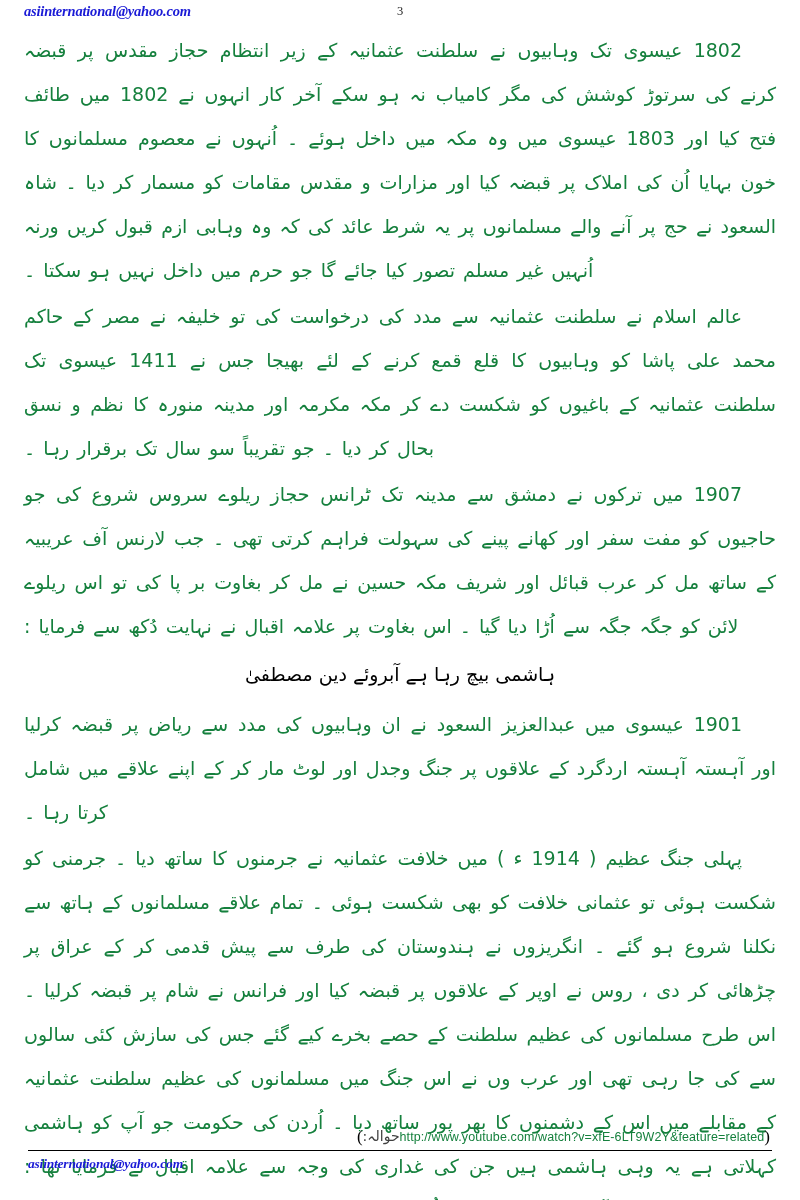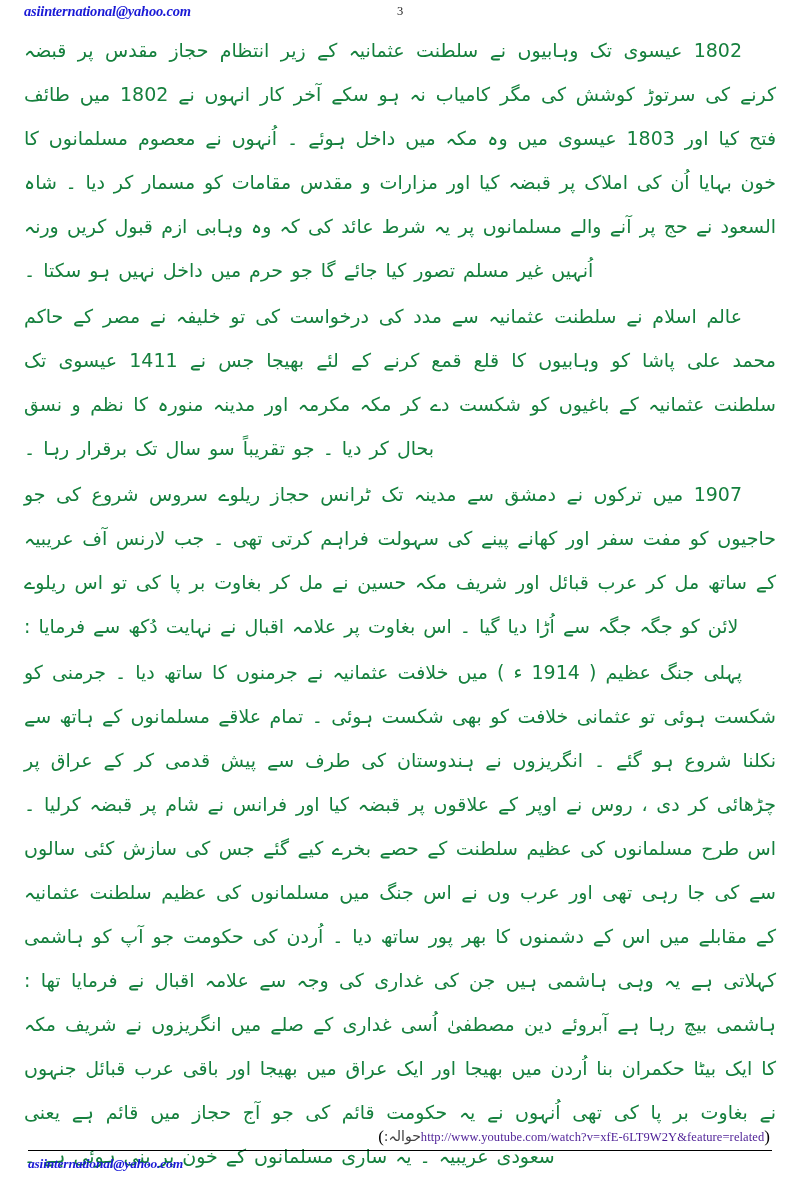--- a/index.html
+++ b/index.html
@@ -110,23 +110,23 @@
     vertical-align: -1px;
   }
   .footnote .ref-word {
     font-family: "DejaVu Sans", sans-serif;
     font-size: 14px;
     color: #404040;
   }
   .footnote .ref-url {
     direction: ltr;
     unicode-bidi: embed;
-    font-family: Liberation Serif, serif;
+    font-family: Liberation Sans, sans-serif;
     font-size: 12.5px;
-    color: #4c1d95;
+    color: #15803d;
     letter-spacing: 0.1px;
   }
 
   
   .footer-rule {
     position: absolute;
     left: 28px;
     top: 1150px;
     width: 744px;
     height: 0;
@@ -179,21 +179,23 @@
   </div>
 
   <div class="body-area">
 
     <p class="para indent">1802 عیسوی تک وہابیوں نے سلطنت عثمانیہ کے زیر انتظام حجاز مقدس پر قبضہ کرنے کی سرتوڑ کوشش کی مگر کامیاب نہ ہو سکے آخر کار انہوں نے 1802 میں طائف فتح کیا اور 1803 عیسوی میں وہ مکہ میں داخل ہوئے ۔ اُنہوں نے معصوم مسلمانوں کا خون بہایا اُن کی املاک پر قبضہ کیا اور مزارات و مقدس مقامات کو مسمار کر دیا ۔ شاہ السعود نے حج پر آنے والے مسلمانوں پر یہ شرط عائد کی کہ وہ وہابی ازم قبول کریں ورنہ اُنہیں غیر مسلم تصور کیا جائے گا جو حرم میں داخل نہیں ہو سکتا ۔</p>
 
     <p class="para indent">عالم اسلام نے سلطنت عثمانیہ سے مدد کی درخواست کی تو خلیفہ نے مصر کے حاکم محمد علی پاشا کو وہابیوں کا قلع قمع کرنے کے لئے بھیجا جس نے 1411 عیسوی تک سلطنت عثمانیہ کے باغیوں کو شکست دے کر مکہ مکرمہ اور مدینہ منورہ کا نظم و نسق بحال کر دیا ۔ جو تقریباً سو سال تک برقرار رہا ۔</p>
 
     <p class="para indent">1907 میں ترکوں نے دمشق سے مدینہ تک ٹرانس حجاز ریلوے سروس شروع کی جو حاجیوں کو مفت سفر اور کھانے پینے کی سہولت فراہم کرتی تھی ۔ جب لارنس آف عریبیہ کے ساتھ مل کر عرب قبائل اور شریف مکہ حسین نے مل کر بغاوت بر پا کی تو اس ریلوے لائن کو جگہ جگہ سے اُڑا دیا گیا ۔ اس بغاوت پر علامہ اقبال نے نہایت دُکھ سے فرمایا :</p>
 
-
+    <div class="verse">ہاشمی بیچ رہا ہے آبروئے دین مصطفیٰ</div>
+
+    <p class="para indent">1901 عیسوی میں عبدالعزیز السعود نے ان وہابیوں کی مدد سے ریاض پر قبضہ کرلیا اور آہستہ آہستہ اردگرد کے علاقوں پر جنگ وجدل اور لوٹ مار کر کے اپنے علاقے میں شامل کرتا رہا ۔</p>
 
     <p class="para indent">پہلی جنگ عظیم ( 1914 ء ) میں خلافت عثمانیہ نے جرمنوں کا ساتھ دیا ۔ جرمنی کو شکست ہوئی تو عثمانی خلافت کو بھی شکست ہوئی ۔ تمام علاقے مسلمانوں کے ہاتھ سے نکلنا شروع ہو گئے ۔ انگریزوں نے ہندوستان کی طرف سے پیش قدمی کر کے عراق پر چڑھائی کر دی ، روس نے اوپر کے علاقوں پر قبضہ کیا اور فرانس نے شام پر قبضہ کرلیا ۔ اس طرح مسلمانوں کی عظیم سلطنت کے حصے بخرے کیے گئے جس کی سازش کئی سالوں سے کی جا رہی تھی اور عرب وں نے اس جنگ میں مسلمانوں کی عظیم سلطنت عثمانیہ کے مقابلے میں اس کے دشمنوں کا بھر پور ساتھ دیا ۔ اُردن کی حکومت جو آپ کو ہاشمی کہلاتی ہے یہ وہی ہاشمی ہیں جن کی غداری کی وجہ سے علامہ اقبال نے فرمایا تھا : ہاشمی بیچ رہا ہے آبروئے دین مصطفیٰ اُسی غداری کے صلے میں انگریزوں نے شریف مکہ کا ایک بیٹا حکمران بنا اُردن میں بھیجا اور ایک عراق میں بھیجا اور باقی عرب قبائل جنہوں نے بغاوت بر پا کی تھی اُنہوں نے یہ حکومت قائم کی جو آج حجاز میں قائم ہے یعنی سعودی عریبیہ ۔ یہ ساری مسلمانوں کے خون پر بنی ہوئی ہے ۔</p>
 
   </div>
 
   <div class="footnote">
     <span class="paren">(</span><span class="ref-url">http://www.youtube.com/watch?v=xfE-6LT9W2Y&amp;feature=related</span><span class="ref-word">حوالہ:</span><span class="paren">)</span>
   </div>
 
   <div class="footer-rule"></div>

